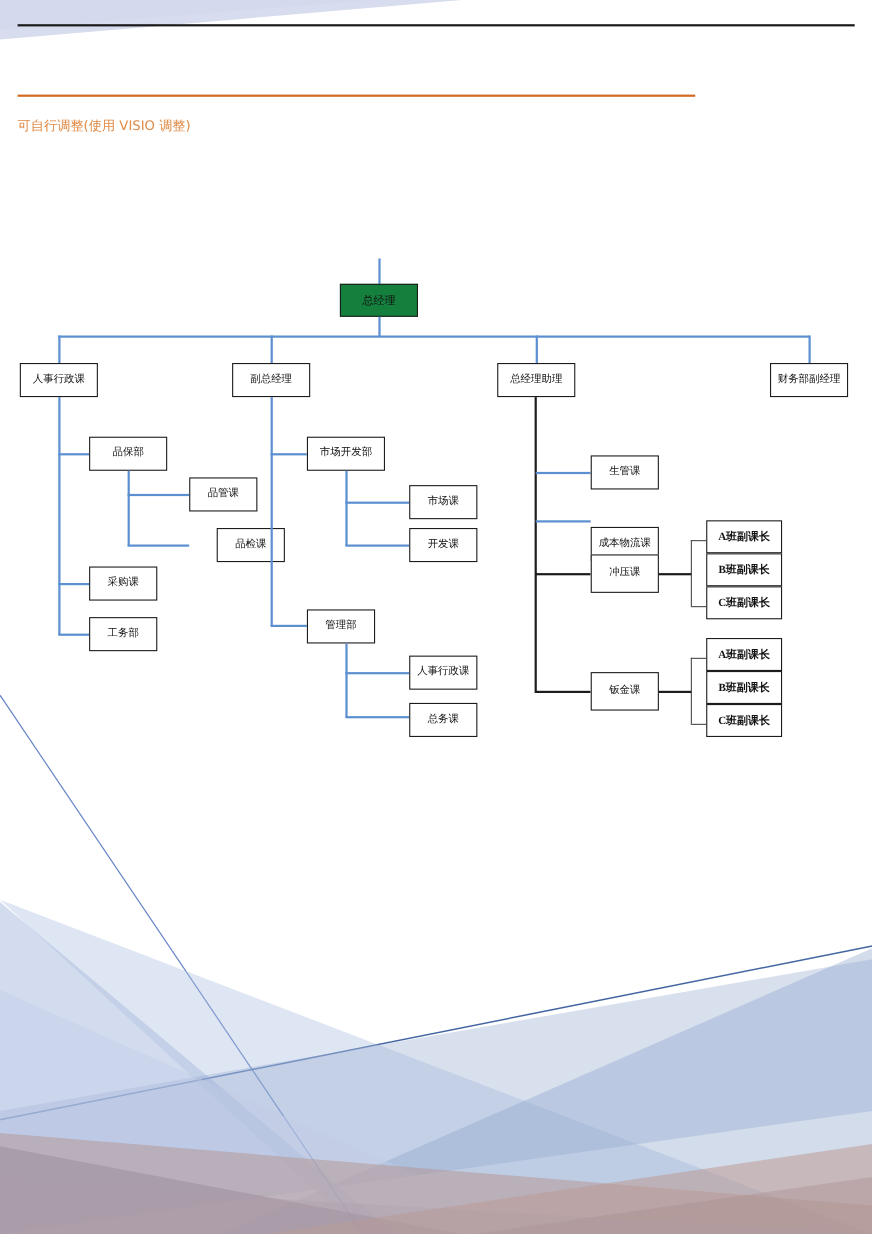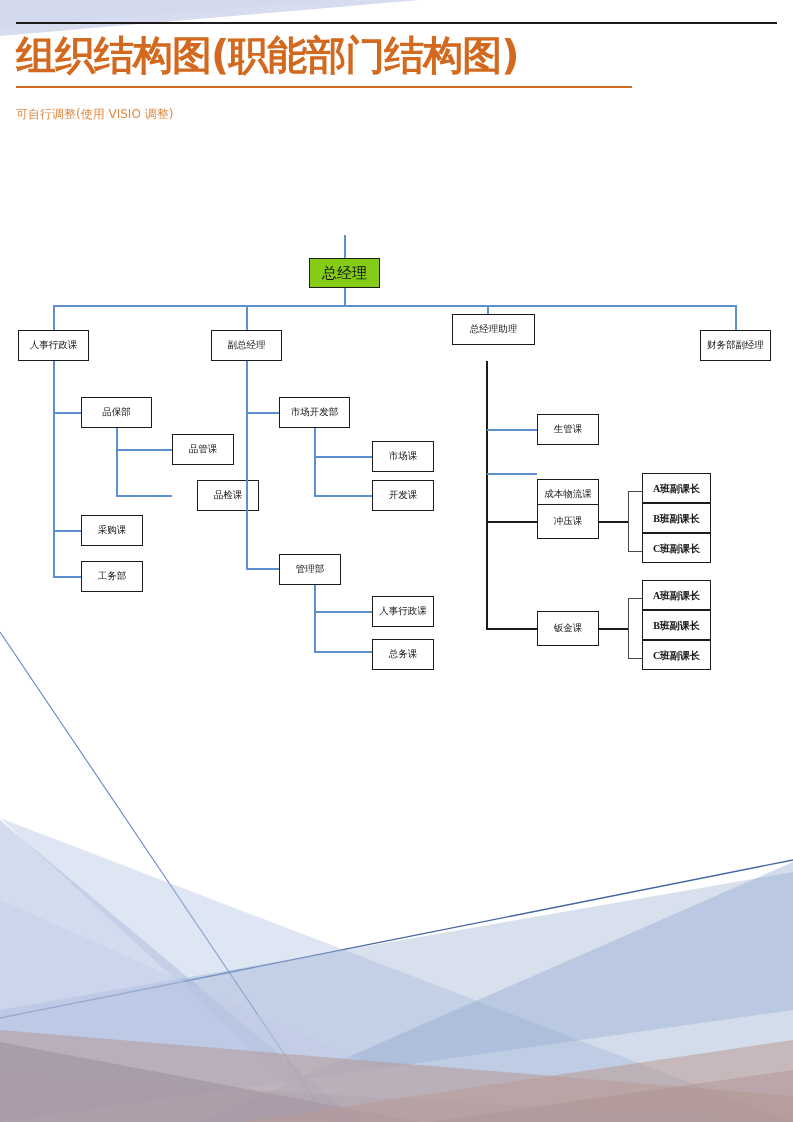--- a/index.html
+++ b/index.html
@@ -45,21 +45,21 @@
     display:flex;align-items:center;justify-content:center;
     background:#ffffff;border:1px solid #1c1c1c;
     font-size:9.5px;color:#111;line-height:1.1;
     text-align:center;white-space:nowrap;
   }
   .node.root{
     background:#f2b98a;border:3px solid #5a4433;
     font-size:15px;color:#1a1a1a;
   }
   .node.gm{
-    background:#84cc16;border:1px solid #1c1c1c;font-size:15px;
+    background:#15803d;border:1px solid #1c1c1c;font-size:10px;
   }
   .node.bold{font-weight:700;}
   .node.sub{font-size:10px;}
 
   .ln{position:absolute;}
   .ln.v-blue{width:1.6px;background:#5b8fd0;}
   .ln.h-blue{height:1.6px;background:#5b8fd0;}
   .ln.v-dark{width:2px;background:#1c1c1c;}
   .ln.h-dark{height:2px;background:#1c1c1c;}
   .ln.v-gray{width:1.4px;background:#4a4a4a;}
@@ -85,42 +85,41 @@
     <polygon points="0,900 500,1122 0,1122" fill="#c3cde6" opacity="0.45"></polygon>
 
     <polygon points="0,1030 793,1096 793,1122 0,1122" fill="#b49390" opacity="0.50"></polygon>
     <polygon points="0,1042 420,1122 0,1122" fill="#9a8898" opacity="0.45"></polygon>
     <polygon points="240,1122 793,1040 793,1122" fill="#bb9a93" opacity="0.55"></polygon>
     <polygon points="430,1122 793,1070 793,1122" fill="#a98f8e" opacity="0.40"></polygon>
     <polygon points="0,1075 793,1122 0,1122" fill="#ac9ba6" opacity="0.30"></polygon>
   </svg>
 
   <div class="hdr-rule"></div>
-  <div class="title">组织结构图(职能部门结构图)</div>
   <div class="title-underline"></div>
   <div class="subtitle">可自行调整(使用 VISIO 调整)</div>
 
   <div id="chart">
 
 
     <div class="ln v-blue" style="left:344px;top:235px;height:23px;"></div>
 
     <div class="node gm" style="left:309px;top:258px;width:71px;height:30px;">总经理</div>
 
     <div class="ln v-blue" style="left:344px;top:288px;height:18px;"></div>
     <div class="ln h-blue" style="left:53px;top:305px;width:683px;"></div>
 
     <div class="ln v-blue" style="left:53px;top:305px;height:25px;"></div>
     <div class="ln v-blue" style="left:246px;top:305px;height:25px;"></div>
     <div class="ln v-blue" style="left:487px;top:305px;height:25px;"></div>
     <div class="ln v-blue" style="left:735px;top:305px;height:25px;"></div>
 
     <div class="node" style="left:18px;top:330px;width:71px;height:31px;">人事行政课</div>
     <div class="node" style="left:211px;top:330px;width:71px;height:31px;">副总经理</div>
-    <div class="node" style="left:452px;top:314px;width:83px;height:31px;">总经理助理</div>
+    <div class="node" style="left:452px;top:330px;width:71px;height:31px;">总经理助理</div>
     <div class="node" style="left:700px;top:330px;width:71px;height:31px;">财务部副经理</div>
 
     <div class="ln v-blue" style="left:53px;top:361px;height:216px;"></div>
 
     <div class="ln h-blue" style="left:53px;top:412px;width:28px;"></div>
     <div class="node" style="left:81px;top:397px;width:71px;height:31px;">品保部</div>
 
     <div class="ln v-blue" style="left:116px;top:428px;height:68px;"></div>
     <div class="ln h-blue" style="left:116px;top:449px;width:56px;"></div>
     <div class="node" style="left:172px;top:434px;width:62px;height:31px;">品管课</div>

